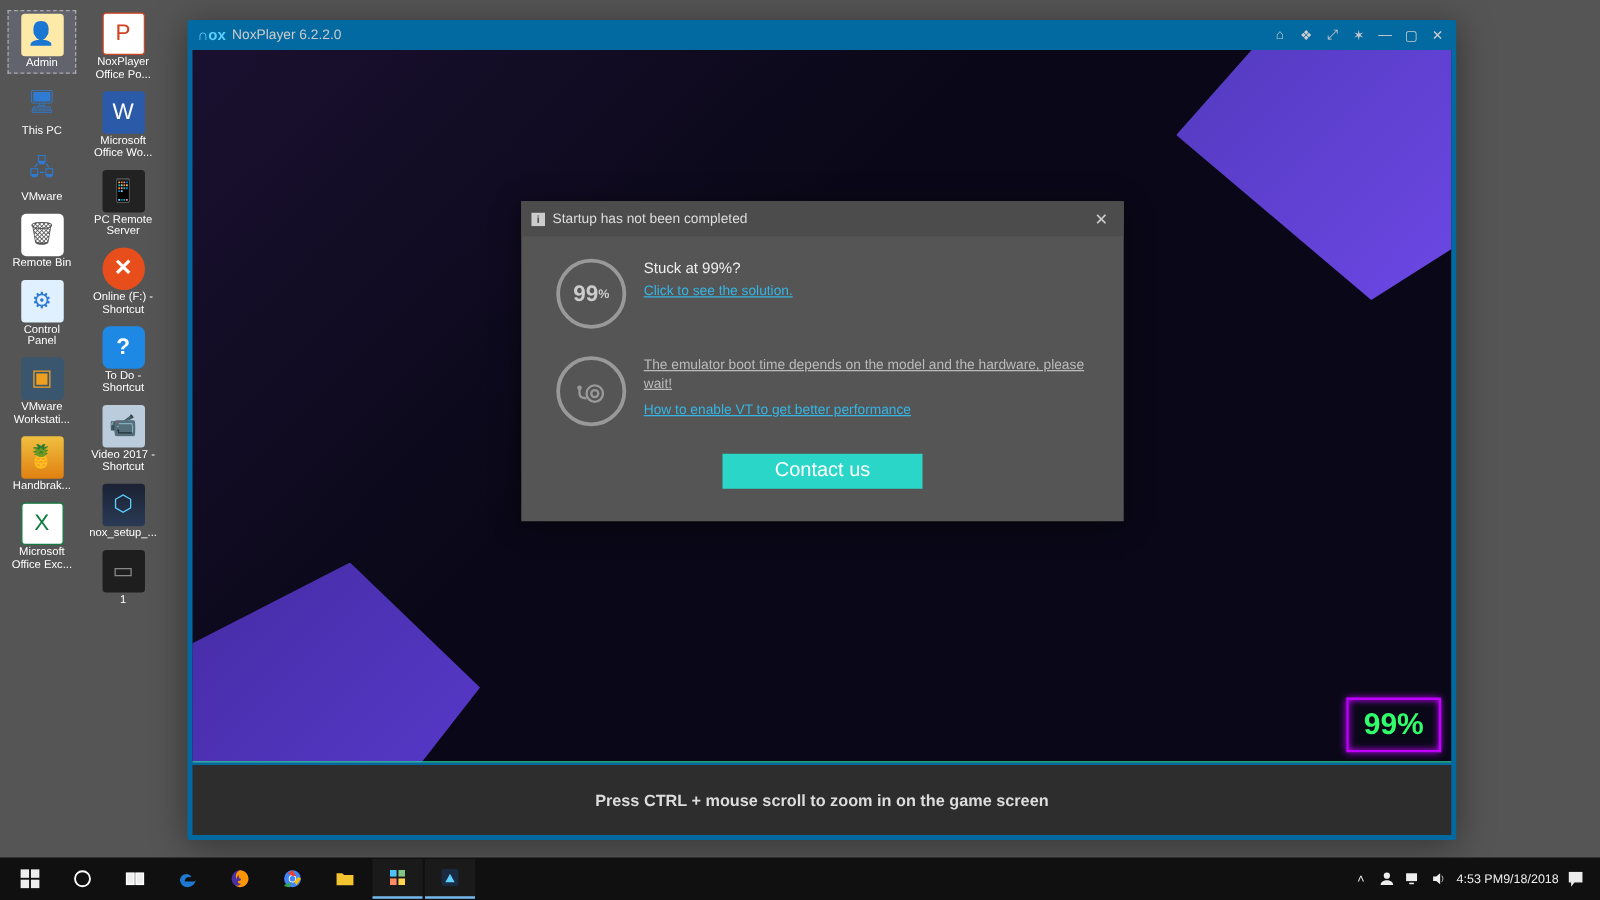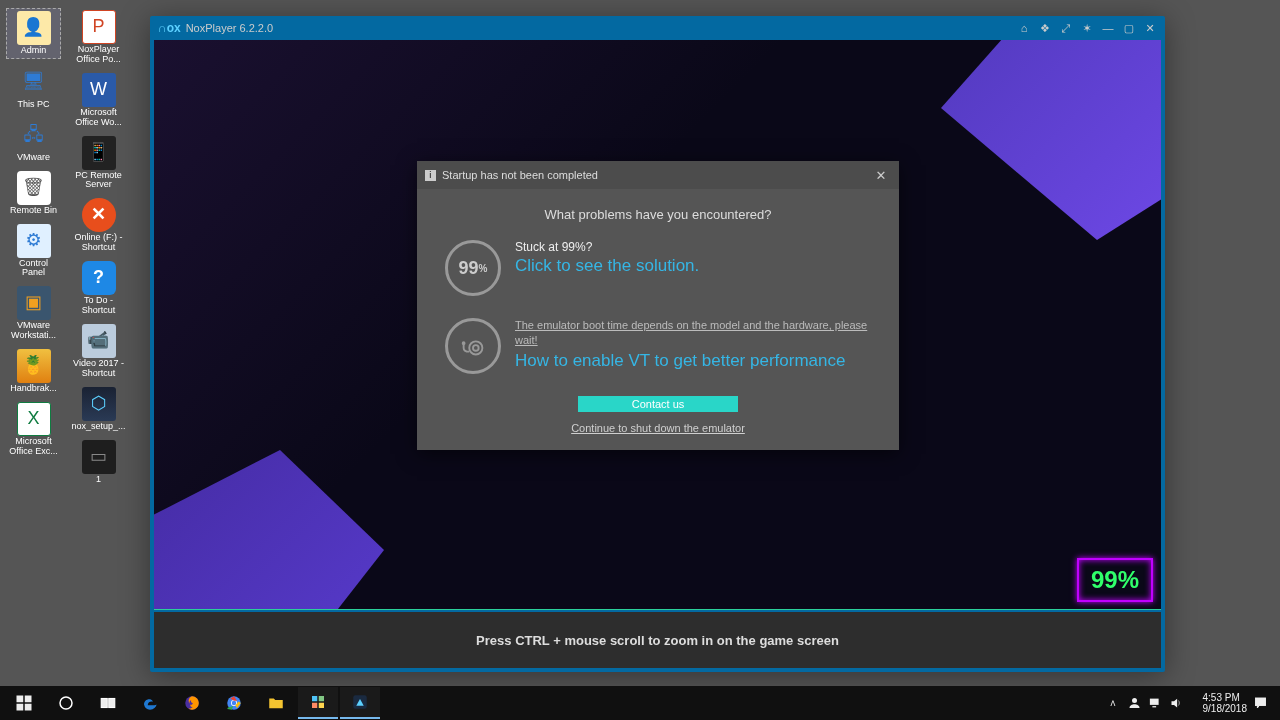--- a/index.html
+++ b/index.html
@@ -47,34 +47,34 @@
 .dlg-head { background: #4c4c4c; height: 28px; display: flex; align-items: center; padding: 0 8px; color: #ddd; font-size: 11px; gap: 6px; }
 .dlg-head svg { width: 11px; height: 11px; }
 .dlg-close { margin-left: auto; width: 20px; height: 20px; display: flex; align-items: center; justify-content: center; color: #ccc; cursor: pointer; font-size: 13px; }
 .dlg-body { padding: 18px 28px 16px; color: #ddd; }
 .dlg-q { text-align: center; font-size: 13px; margin-bottom: 18px; }
 .dlg-row { display: flex; gap: 14px; margin-bottom: 22px; align-items: flex-start; }
 .circ { width: 56px; height: 56px; border: 3px solid #999; border-radius: 50%; display: flex; align-items: center; justify-content: center; color: #ccc; font-size: 18px; font-weight: 600; flex: none; }
 .circ small { font-size: 10px; }
 .dlg-row h4 { font-size: 12px; font-weight: normal; margin-bottom: 2px; color: #eee; }
 .dlg-row p { font-size: 11px; color: #bbb; line-height: 1.35; margin-bottom: 3px; text-decoration: underline; }
-.dlg-row a { font-size: 17px; color: #35b6e5; cursor: pointer; }
+.dlg-row a { font-size: 11px; color: #35b6e5; text-decoration: underline; cursor: pointer; }
 .dlg-btns { display: flex; justify-content: center; gap: 16px; margin: 10px 0 10px; }
-.dlg-btn { width: 160px; height: 16px; border: none; cursor: pointer; font-size: 11px; }
+.dlg-btn { width: 160px; height: 28px; border: none; cursor: pointer; font-size: 16px; }
 .dlg-btn.primary { background: #29d6c8; color: #fff; }
 .dlg-btn.sec { background: #777; color: #eee; }
 .dlg-link { text-align: center; font-size: 11px; color: #cfcfcf; text-decoration: underline; cursor: pointer; margin-top: 2px; }
 
 
 .taskbar { position: absolute; left: 0; right: 0; bottom: 0; height: 34px; background: #101010; display: flex; align-items: center; padding: 0 4px; gap: 2px; z-index: 20; }
 .tbtn { width: 40px; height: 32px; display: flex; align-items: center; justify-content: center; color: #eee; cursor: pointer; }
 .tbtn.active { border-bottom: 2px solid #76b9ed; background: #1a1a1a; }
 .t-space { flex: 1; }
 .tray { display: flex; align-items: center; gap: 6px; color: #eee; font-size: 10px; padding-right: 8px; }
-.tray .time { display: flex; flex-direction: column; align-items: flex-start; line-height: 1.1; margin-left: 13px; }
+.tray .time { display: flex; flex-direction: row; align-items: center; line-height: 1.1; }
 .tray svg, .tbtn svg { width: 18px; height: 18px; fill: currentColor; }
 .tbtn.edge svg { color: #1f78d1; }
 .tbtn.ff { color: #ff9500; }
 .tbtn.steam { color: #f4c430; }
 .tray-icon { width: 15px; height: 15px; display:flex; align-items:center; justify-content:center; }
 </style>
 </head>
 <body>
 
 <div class="desktop-icons">
@@ -174,21 +174,20 @@
   <div class="dialog">
     <div class="dlg-head">
       <svg viewBox="0 0 16 16">
           <rect width="16" height="16" fill="#ccc"></rect>
           <text x="8" y="12" text-anchor="middle" font-size="12" fill="#444" font-weight="bold">i</text>
         </svg>
       <span>Startup has not been completed</span>
       <span class="dlg-close">✕</span>
     </div>
     <div class="dlg-body">
-      <div class="dlg-q">What problems have you encountered?</div>
 
       <div class="dlg-row">
         <div class="circ">
           <span>99</span>
             <small>%</small>
         </div>
         <div>
           <h4>Stuck at 99%?</h4>
           <a>Click to see the solution.</a>
         </div>
@@ -205,21 +204,20 @@
         </div>
         <div>
           <p>The emulator boot time depends on the model and the hardware, please wait!</p>
           <a>How to enable VT to get better performance</a>
         </div>
       </div>
 
       <div class="dlg-btns">
         <button class="dlg-btn primary">Contact us</button>
       </div>
-      <div class="dlg-link">Continue to shut down the emulator</div>
     </div>
   </div>
 </div>
 
 <div class="taskbar">
   <div class="tbtn">
       <svg viewBox="0 0 24 24">
         <rect x="2" y="2" width="9" height="9"></rect>
         <rect x="13" y="2" width="9" height="9"></rect>
         <rect x="2" y="13" width="9" height="9"></rect>

